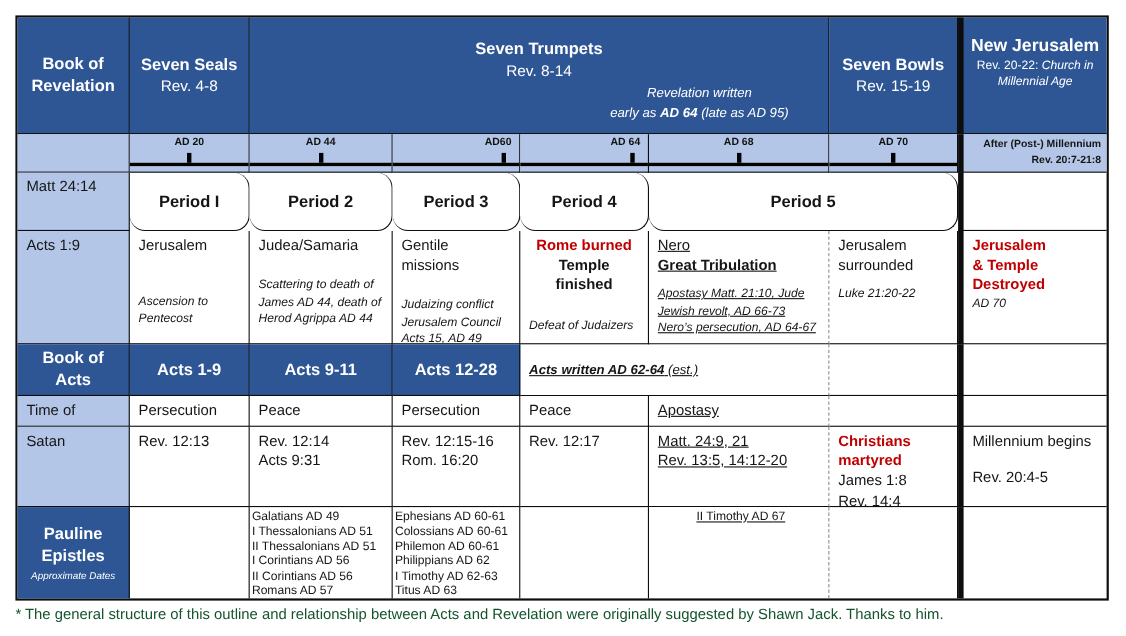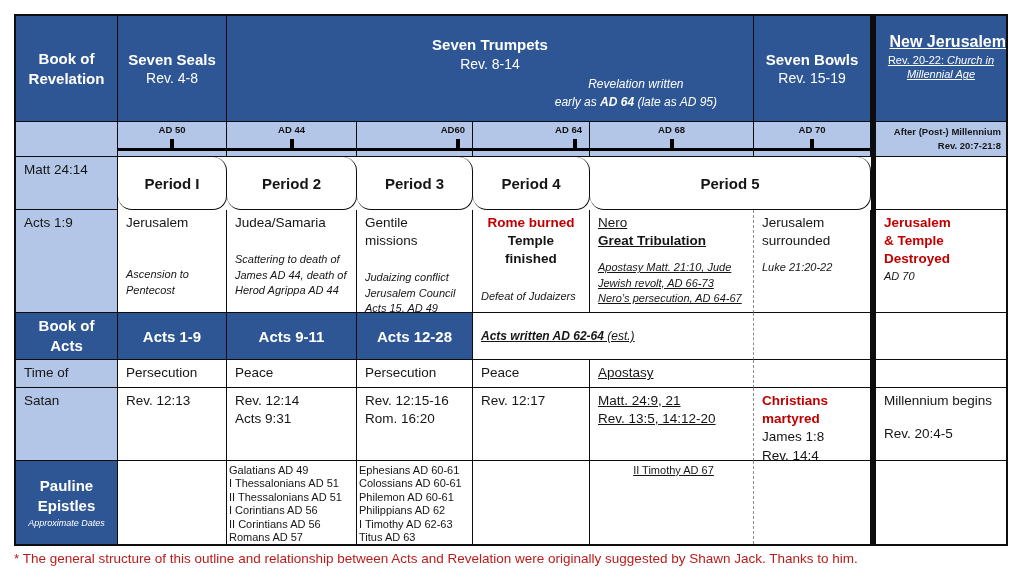--- a/index.html
+++ b/index.html
@@ -24,21 +24,21 @@
   .light { background:#B3C6E7; }
   .sp2 { grid-column:span 2; }
   .sp4 { grid-column:span 4; }
 
   
   .hcell { display:flex; flex-direction:column; align-items:center; justify-content:center; text-align:center; }
   .htitle { font-weight:bold; font-size:15px; line-height:1.3; }
   .href   { font-size:14px; line-height:1.3; }
   .trumpets { display:block; padding-top:19px; text-align:center; }
   .tr-note { position:absolute; right:36px; bottom:9px; font-style:italic; font-size:12px; text-align:center; line-height:1.55; }
-  .nj { display:flex; flex-direction:column; align-items:flex-end; justify-content:flex-start; padding-top:16px; text-align:center;text-decoration:underline; }
+  .nj { display:flex; flex-direction:column; align-items:center; justify-content:flex-start; padding-top:16px; text-align:center; }
   .nj-title { font-weight:bold; font-size:16px; line-height:1.2; }
   .nj-sub { font-size:11px; line-height:1.3; padding:2px 5px 0 5px; }
   .it { font-style:italic; }
   .b  { font-weight:bold; }
 
   
   .tl-label { position:absolute; top:2px; left:0; right:0; text-align:center; font-size:9.5px; font-weight:bold; color:#111; }
   .tl-label.right { text-align:right; padding-right:7px; }
   .tl-tick { position:absolute; bottom:8px; left:50%; margin-left:-2px; width:4px; height:9px; background:#000; }
   .tl-tick.right { left:auto; margin-left:0; right:12px; }
@@ -51,21 +51,21 @@
   .cellpad { padding:4px 8px 0 8px; font-size:13.5px; line-height:1.35; }
   .note { font-style:italic; font-size:11px; line-height:1.4; }
   .red { color:#C00000; }
   .ctr { text-align:center; }
   .darklab { display:flex; flex-direction:column; align-items:center; justify-content:center; text-align:center; font-weight:bold; font-size:15px; line-height:1.35; }
   .darkcell { display:flex; align-items:center; justify-content:center; font-weight:bold; font-size:15px; }
   .written { display:flex; align-items:center; padding-left:8px; font-size:12px; font-style:italic; white-space:pre; }
   .sublab { font-style:italic; font-weight:normal; font-size:9px; margin-top:1px; }
   .epistles { font-size:11px; line-height:1.22; text-align:left; padding:3px 6px 0 2px; }
   .epistles-l { font-size:11px; line-height:1.22; text-align:center; padding:3px 2px 0 6px; }
-  .footnote { position:absolute; left:14px; top:551px; font-size:13.5px; color:#b91c1c; }
+  .footnote { position:absolute; left:14px; top:551px; font-size:13.5px; color:#14532d; }
   .gap-sm { height:10px; } .gap-md { height:15px; } .gap-lg { height:20px; }
 </style>
 </head>
 <body>
 
 <div class="tbl">
 
   <div class="c dark hcell">
     <div class="htitle">Book of</div>
     <div class="htitle">Revelation</div>
@@ -86,21 +86,21 @@
     <div class="htitle">Seven Bowls</div>
     <div class="href">Rev. 15-19</div>
   </div>
   <div class="c dark nj lastcol thickL">
     <div class="nj-title">New Jerusalem</div>
     <div class="nj-sub"><span>Rev. 20-22: </span><span class="it">Church in Millennial Age</span></div>
   </div>
 
   <div class="c light"></div>
   <div class="c light">
-    <div class="tl-label">AD 50</div>
+    <div class="tl-label">AD 20</div>
     <div class="tl-tick"></div>
     <div class="tl-bar"></div>
   </div>
   <div class="c light">
     <div class="tl-label">AD 44</div>
     <div class="tl-tick"></div>
     <div class="tl-bar"></div>
   </div>
   <div class="c light">
     <div class="tl-label right">AD60</div>

